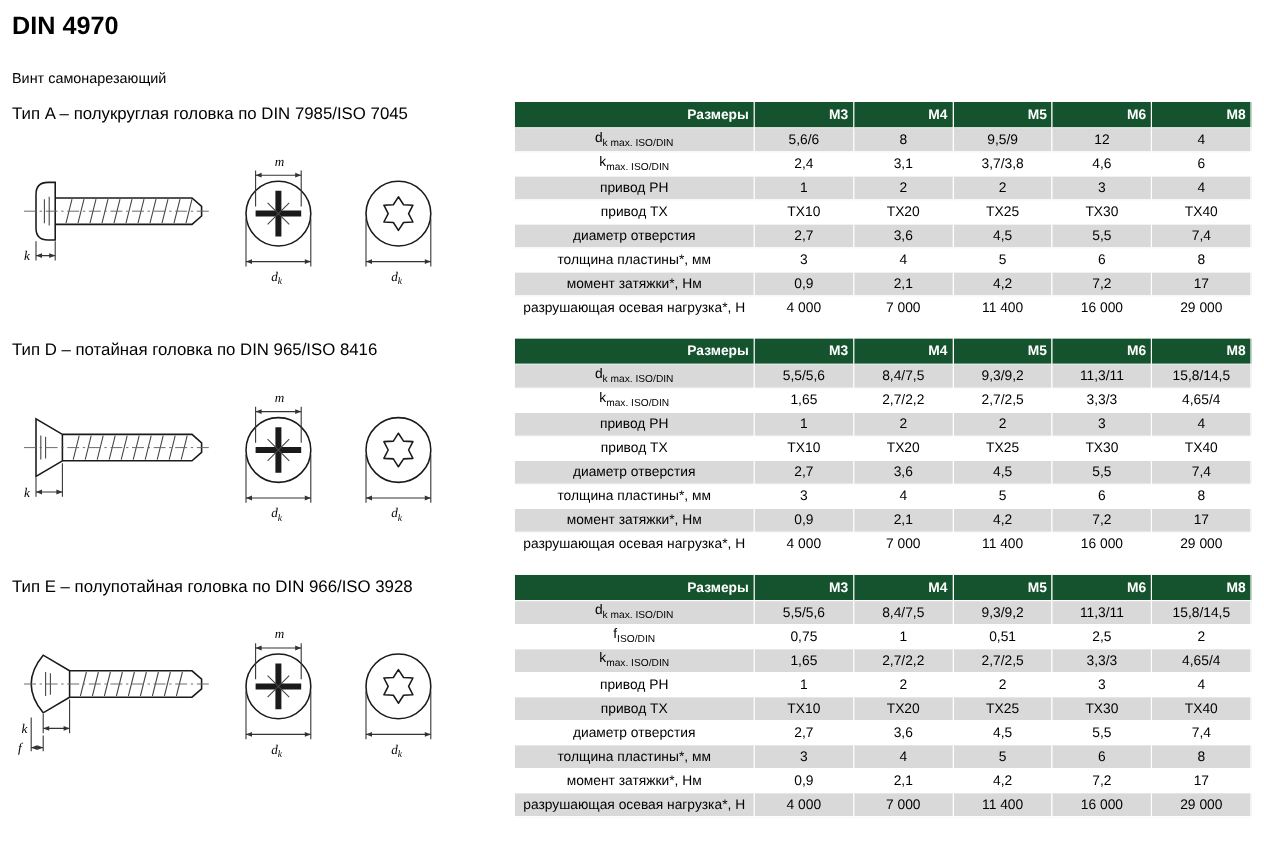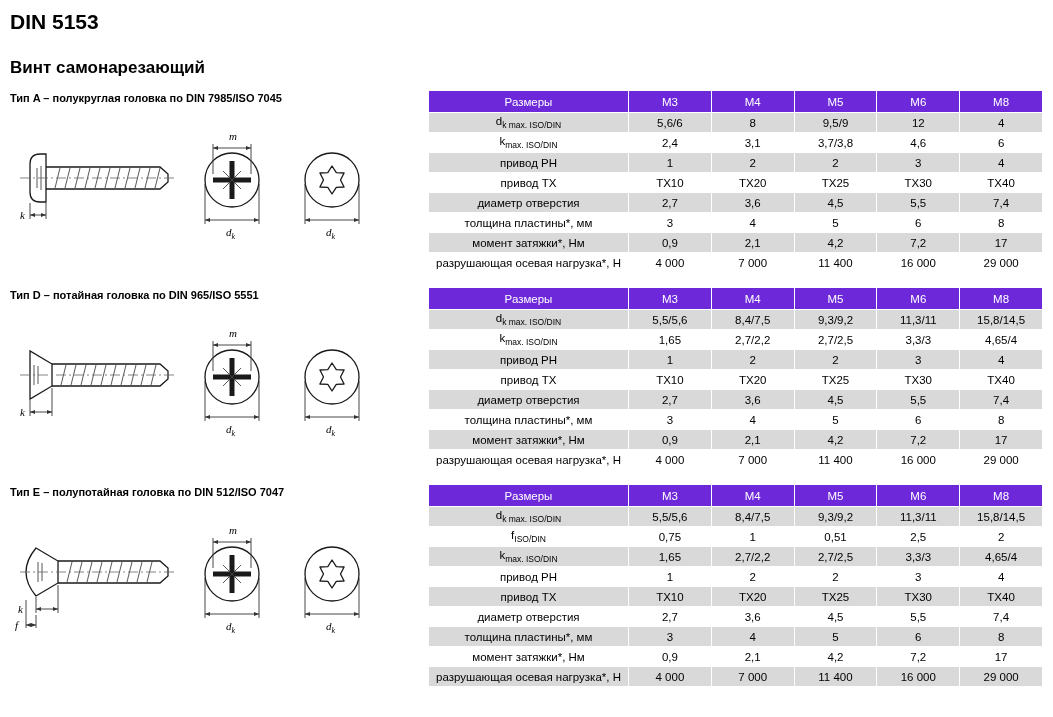--- a/index.html
+++ b/index.html
@@ -3,31 +3,31 @@
 <meta charset="utf-8">
 <style>
   * { box-sizing: border-box; }
   html,body { margin:0; padding:0; }
   body {
     width:1053px; height:717px; background:#ffffff; color:#000;
     font-family:"Liberation Sans", sans-serif; overflow:hidden;
   }
   .page { padding:8px 10px 0 10px; }
   .title { font-size:21px; font-weight:bold; margin:2px 0 0 0; }
-  .subtitle { font-size:17px; font-weight:bold; margin:24px 0 12px 0; }
+  .subtitle { font-size:12px; font-weight:normal; margin:24px 0 12px 0; }
   .section { display:flex; align-items:flex-start; margin-bottom:14px; }
   .section-left { flex:0 0 418px; width:418px; }
-  .section-heading { font-size:11px; font-weight:bold; margin:2px 0 0 0; }
+  .section-heading { font-size:14px; font-weight:normal; margin:2px 0 0 0; }
   .drawings { margin-top:12px; }
 
   table.spec { border-collapse:collapse; width:615px; table-layout:fixed; font-size:11.5px; }
   table.spec col.label-col { width:200px; }
   table.spec thead th {
-    background:#6d28d9; color:#fff; font-weight:normal; height:22px;
-    border:1px solid #fff; padding:1px 4px; text-align:center;
+    background:#14532d; color:#fff; font-weight:bold; height:22px;
+    border:1px solid #fff; padding:1px 4px; text-align:right;
   }
   table.spec tbody th, table.spec tbody td {
     height:20px; padding:1px 4px; text-align:center; border:1px solid #fff;
   }
   table.spec tbody th { font-weight:normal; }
   table.spec tbody td { font-weight:normal; }
   table.spec tbody tr:nth-child(odd)  { background:#d9d9d9; }
   table.spec tbody tr:nth-child(even) { background:#ffffff; }
   table.spec sub { font-size:8.5px; }
 
@@ -37,21 +37,21 @@
   .cl   { stroke:#666; stroke-width:0.8; stroke-dasharray:10 3 2 3; }
   .dim  { stroke:#333; stroke-width:0.9; fill:none; }
   .arr  { fill:#333; stroke:none; }
   .cross{ fill:none; stroke:#1a1a1a; stroke-width:5; }
   .lbl  { font-family:"Liberation Serif", serif; font-style:italic; font-size:11px; fill:#000; }
 </style>
 </head>
 <body>
 
 <div class="page">
-  <h1 class="title">DIN 5153</h1>
+  <h1 class="title">DIN 4970</h1>
   <div class="subtitle">Винт самонарезающий</div>
   <div id="sections">
   <section class="section">
     <div class="section-left">
       <h3 class="section-heading">Тип A – полукруглая головка по DIN 7985/ISO 7045</h3>
       <div class="drawings"><svg width="380" height="130" viewBox="0 0 380 130">
               <g>
                 <path class="ol" d="M36,38 H30 Q20,38 20,48 V76 Q20,86 30,86 H36 Z"></path>
                 <path class="thin" d="M27,52 v20 M31,50 v24"></path>
                 <path class="ol" d="M36,51 H150 L158,58 V66 L150,73 H36"></path>
@@ -172,21 +172,21 @@
               <td>11 400</td>
               <td>16 000</td>
               <td>29 000</td>
             </tr>
           </tbody>
     </table>
   </section>
 
   <section class="section">
     <div class="section-left">
-      <h3 class="section-heading">Тип D – потайная головка по DIN 965/ISO 5551</h3>
+      <h3 class="section-heading">Тип D – потайная головка по DIN 965/ISO 8416</h3>
       <div class="drawings"><svg width="380" height="130" viewBox="0 0 380 130">
               <g>
                 <path class="ol" d="M20,38 V86 L42,73 V51 Z"></path>
                 <path class="thin" d="M24,52 v20 M28,53 v18"></path>
                 <path class="ol" d="M42,51 H150 L158,58 V66 L150,73 H42"></path>
                 <path class="thin" d="M51,72 L56,52 M61,72 L66,52 M71,72 L76,52 M81,72 L86,52 M91,72 L96,52 M101,72 L106,52 M111,72 L116,52 M121,72 L126,52 M131,72 L136,52 M141,72 L146,52 "></path>
                 <line class="cl" x1="10" y1="62" x2="166" y2="62"></line>
                 <line class="dim" x1="20" y1="87" x2="20" y2="103"></line>
                 <line class="dim" x1="42" y1="75" x2="42" y2="103"></line>
                 <line class="dim" x1="20" y1="99" x2="42" y2="99"></line>
@@ -302,21 +302,21 @@
               <td>11 400</td>
               <td>16 000</td>
               <td>29 000</td>
             </tr>
           </tbody>
     </table>
   </section>
 
   <section class="section">
     <div class="section-left">
-      <h3 class="section-heading">Тип E – полупотайная головка по DIN 512/ISO 7047</h3>
+      <h3 class="section-heading">Тип E – полупотайная головка по DIN 966/ISO 3928</h3>
       <div class="drawings"><svg width="380" height="130" viewBox="0 0 380 130">
               <g>
                 <path class="ol" d="M26,38 Q6,62 26,86 L48,73 V51 Z"></path>
                 <path class="thin" d="M28,52 v20 M32,53 v18"></path>
                 <path class="ol" d="M48,51 H150 L158,58 V66 L150,73 H48"></path>
                 <path class="thin" d="M57,72 L62,52 M67,72 L72,52 M77,72 L82,52 M87,72 L92,52 M97,72 L102,52 M107,72 L112,52 M117,72 L122,52 M127,72 L132,52 M137,72 L142,52 "></path>
                 <line class="cl" x1="10" y1="62" x2="166" y2="62"></line>
                 <line class="dim" x1="26" y1="87" x2="26" y2="103"></line>
                 <line class="dim" x1="48" y1="75" x2="48" y2="103"></line>
                 <line class="dim" x1="26" y1="99" x2="48" y2="99"></line>

